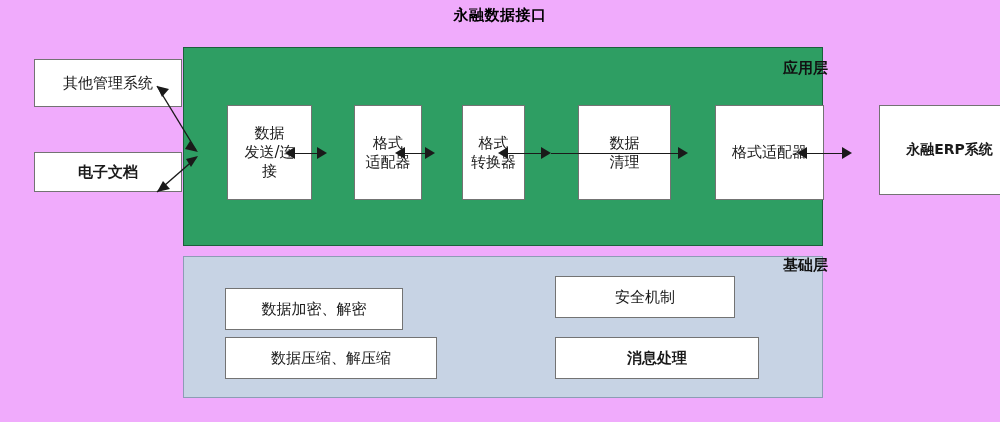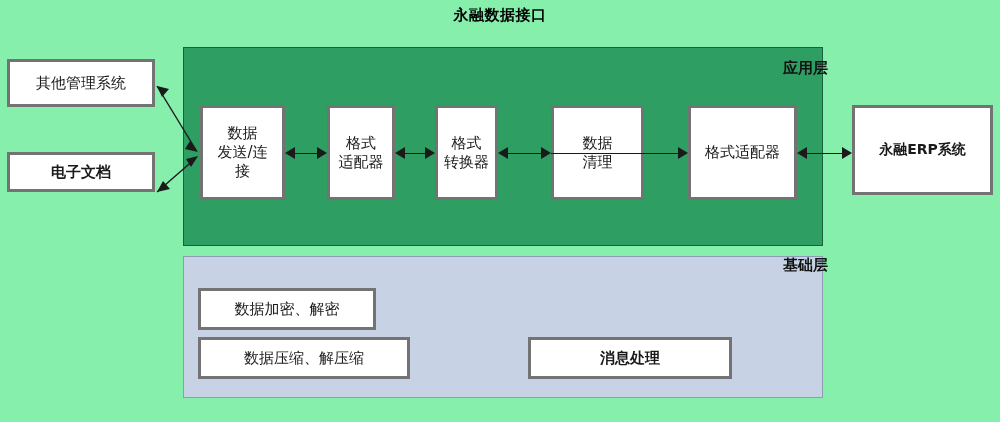--- a/index.html
+++ b/index.html
@@ -7,48 +7,49 @@
     padding: 0;
     background: #ffffff;
   }
   body {
     font-family: "DejaVu Sans", "Liberation Sans", sans-serif;
   }
   #canvas {
     position: relative;
     width: 1000px;
     height: 422px;
-    background: #86efac;
+    background: #f0abfc;
     overflow: hidden;
   }
   .title {
     position: absolute;
     left: 0;
     top: 6px;
     width: 1000px;
     text-align: center;
     font-size: 15px;
     font-weight: bold;
     color: #000000;
     letter-spacing: 0.5px;
   }
   
   .node {
     position: absolute;
     background: #ffffff;
-    border: 3px solid #737373;
+    border: 1px solid #737373;
     box-sizing: border-box;
     display: flex;
     align-items: center;
     justify-content: center;
     text-align: center;
     font-size: 15px;
     color: #1a1a1a;
     line-height: 1.25;
     z-index: 5;
+    margin-left: 27px;
   }
   .node .lbl {
     display: block;
     white-space: pre-line;
     padding: 0 4px;
   }
   .node.bold { font-weight: bold; font-size: 14px; }
 
   
   .layer {
@@ -148,20 +149,23 @@
   </div>
 
   <div class="node" style="left:688px; top:105px; width:109px; height:95px;">
     <span class="lbl">格式适配器</span>
   </div>
 
   <div class="node" style="left:198px; top:288px; width:178px; height:42px;">
     <span class="lbl">数据加密、解密</span>
   </div>
 
+  <div class="node" style="left:528px; top:276px; width:180px; height:42px;">
+    <span class="lbl">安全机制</span>
+  </div>
 
   <div class="node" style="left:198px; top:337px; width:212px; height:42px;">
     <span class="lbl">数据压缩、解压缩</span>
   </div>
 
   <div class="node" style="left:528px; top:337px; width:204px; height:42px;font-weight:bold;">
     <span class="lbl">消息处理</span>
   </div>
 
   <svg class="diag-svg" style="left:0px; top:0px; width:1000px; height:422px;">

